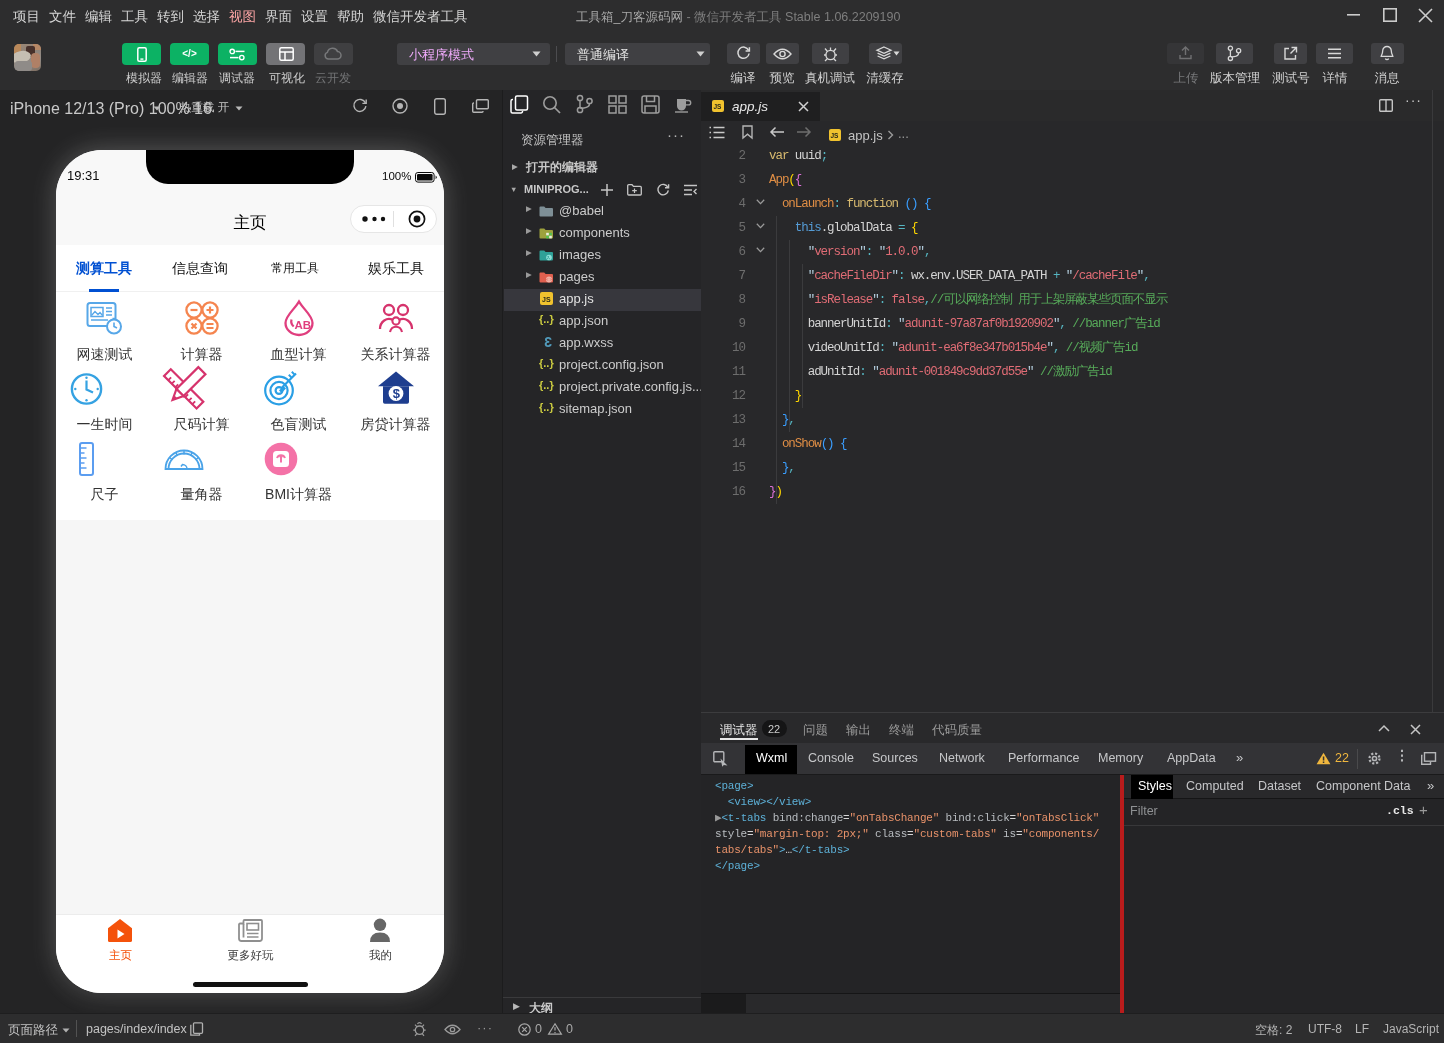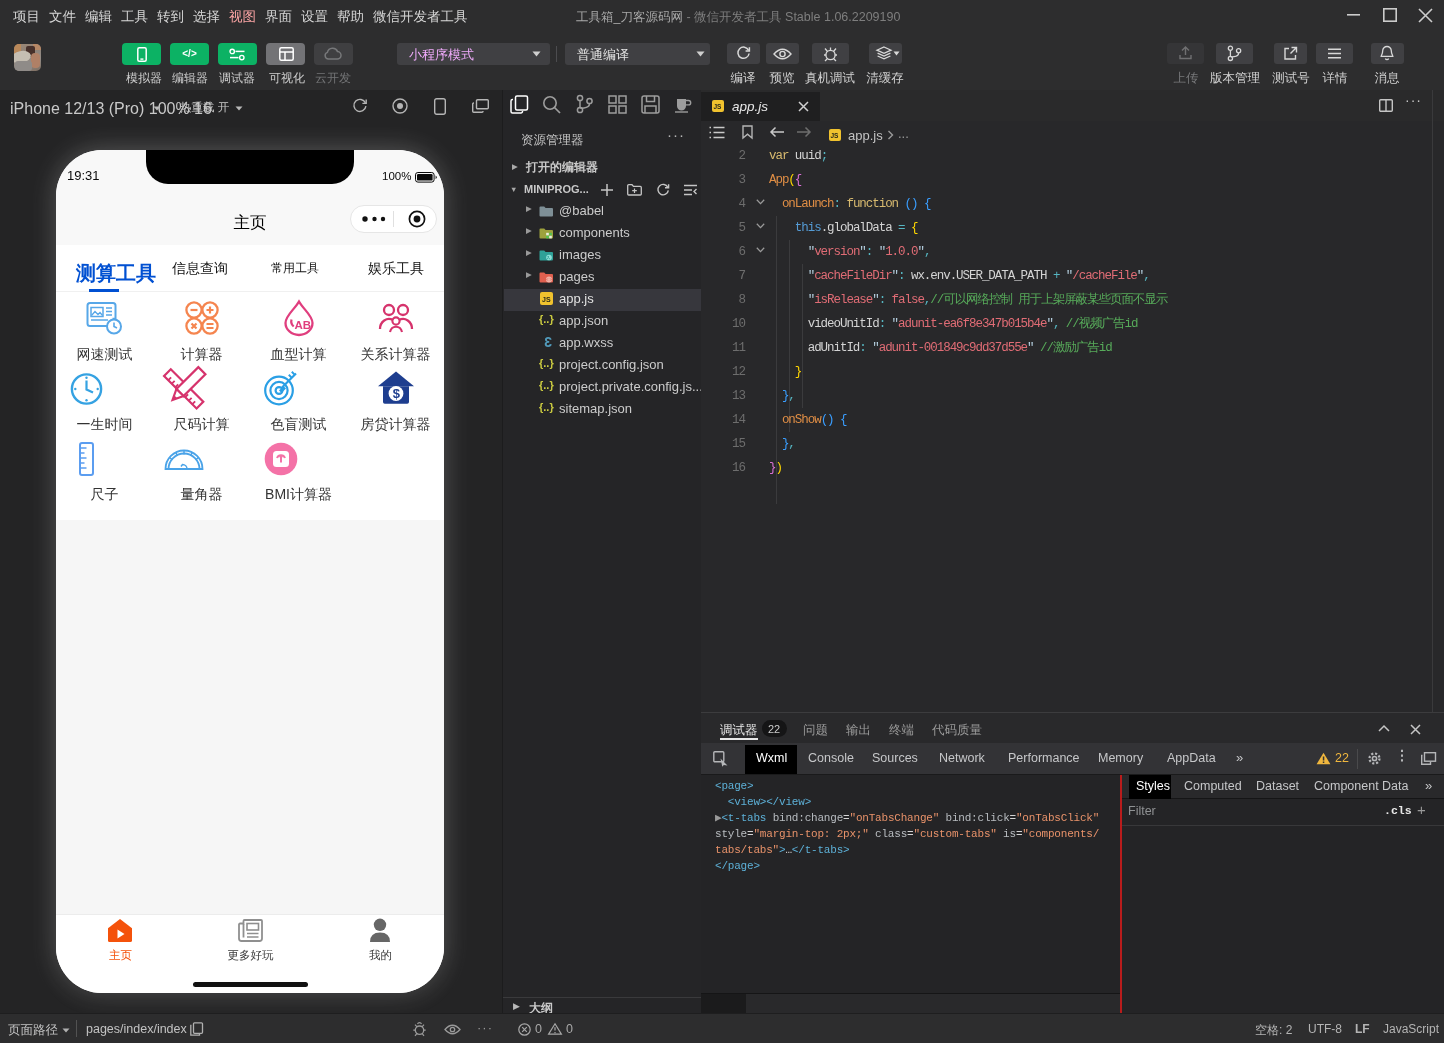--- a/index.html
+++ b/index.html
@@ -224,21 +224,21 @@
           <circle cx="12.5" cy="3" r="2.2" fill="#111"></circle>
           <circle cx="21" cy="3" r="2.2" fill="#111"></circle>
         </svg>
     <div class="abs" style="left:337px;top:61px;width:1px;height:16px;background:#e0e0e0;"></div>
     <svg style="left:352px;top:60px;" width="18" height="18">
           <circle cx="9" cy="9" r="7.6" fill="none" stroke="#111" stroke-width="1.7"></circle>
           <circle cx="9" cy="9" r="3.4" fill="#111"></circle>
         </svg>
 
     <div class="abs" style="left:0;top:95px;width:388px;height:47px;background:#fff;border-bottom:1px solid #f0f0f0;box-sizing:border-box;"></div>
-    <div class="txt" style="left:20px;top:110px;font-size:20px;font-weight:600;color:#0050d2;">测算工具</div>
+    <div class="txt" style="left:20px;top:110px;font-size:14px;font-weight:600;color:#0050d2;">测算工具</div>
     <div class="txt" style="left:116px;top:110px;font-size:14px;color:#111;">信息查询</div>
     <div class="txt" style="left:215px;top:110px;font-size:12px;color:#111;">常用工具</div>
     <div class="txt" style="left:312px;top:110px;font-size:14px;color:#111;">娱乐工具</div>
     <div class="abs" style="left:33px;top:139px;width:30px;height:3px;background:#0050d2;"></div>
 
     <div class="abs" style="left:0;top:142px;width:388px;height:228px;background:#fff;"></div>
 
     <div class="abs" style="left:0;top:370px;width:388px;height:394px;background:#f6f6f6;"></div>
 
     <svg style="left:30px;top:151px;" width="37" height="34">
@@ -533,20 +533,21 @@
       </svg>
 
   <div class="abs" id="code" style="left:0;top:54px;width:740px;font-family:'Liberation Mono',monospace;font-size:12.5px;line-height:24px;letter-spacing:-1.05px;color:#d4d4d4;">
 <div class="ln"><span class="g"> 2</span><span class="cd"><i class="kw">var</i> uuid<i class="op">;</i></span></div>
 <div class="ln"><span class="g"> 3</span><span class="cd"><i class="fn">App</i><i class="b1">(</i><i class="b2">{</i></span></div>
 <div class="ln"><span class="g"> 4</span><span class="cd">  <i class="fn">onLaunch</i><i class="op">:</i> <i class="kw">function</i> <i class="b3">()</i> <i class="b3">{</i></span></div>
 <div class="ln"><span class="g"> 5</span><span class="cd">    <i class="th">this</i>.globalData <i class="op">=</i> <i class="b1">{</i></span></div>
 <div class="ln"><span class="g"> 6</span><span class="cd">      <i class="q">"</i><i class="st">version</i><i class="q">"</i><i class="op">:</i> <i class="q">"</i><i class="st">1.0.0</i><i class="q">"</i><i class="op">,</i></span></div>
 <div class="ln"><span class="g"> 7</span><span class="cd">      <i class="q">"</i><i class="st">cacheFileDir</i><i class="q">"</i><i class="op">:</i> wx.env.USER_DATA_PATH <i class="op">+</i> <i class="q">"</i><i class="st">/cacheFile</i><i class="q">"</i><i class="op">,</i></span></div>
 <div class="ln"><span class="g"> 8</span><span class="cd">      <i class="q">"</i><i class="st">isRelease</i><i class="q">"</i><i class="op">:</i> <i class="st">false</i><i class="op">,</i><i class="cm">//可以网络控制 用于上架屏蔽某些页面不显示</i></span></div>
+<div class="ln"><span class="g"> 9</span><span class="cd">      bannerUnitId<i class="op">:</i> <i class="q">"</i><i class="st">adunit-97a87af0b1920902</i><i class="q">"</i><i class="op">,</i> <i class="cm">//banner广告id</i></span></div>
 <div class="ln"><span class="g">10</span><span class="cd">      videoUnitId<i class="op">:</i> <i class="q">"</i><i class="st">adunit-ea6f8e347b015b4e</i><i class="q">"</i><i class="op">,</i> <i class="cm">//视频广告id</i></span></div>
 <div class="ln"><span class="g">11</span><span class="cd">      adUnitId<i class="op">:</i> <i class="q">"</i><i class="st">adunit-001849c9dd37d55e</i><i class="q">"</i> <i class="cm">//激励广告id</i></span></div>
 <div class="ln"><span class="g">12</span><span class="cd">    <i class="b1">}</i></span></div>
 <div class="ln"><span class="g">13</span><span class="cd">  <i class="b3">}</i><i class="op">,</i></span></div>
 <div class="ln"><span class="g">14</span><span class="cd">  <i class="fn">onShow</i><i class="b3">()</i> <i class="b3">{</i></span></div>
 <div class="ln"><span class="g">15</span><span class="cd">  <i class="b3">}</i><i class="op">,</i></span></div>
 <div class="ln"><span class="g">16</span><span class="cd"><i class="b2">}</i><i class="b1">)</i></span></div>
   </div>
 </div>
 
@@ -604,21 +605,21 @@
   <i class="tg">&lt;view&gt;&lt;/view&gt;</i>
 <span style="color:#9a9a9a;">▶</span><i class="tg">&lt;t-tabs</i> <i class="at">bind:change</i>=<i class="av">"onTabsChange"</i> <i class="at">bind:click</i>=<i class="av">"onTabsClick"</i>
 <i class="at">style</i>=<i class="av">"margin-top: 2px;"</i> <i class="at">class</i>=<i class="av">"custom-tabs"</i> <i class="at">is</i>=<i class="av">"components/</i>
 <i class="av">tabs/tabs"</i><i class="tg">&gt;</i>…<i class="tg">&lt;/t-tabs&gt;</i>
 <i class="tg">&lt;/page&gt;</i></div>
   </div>
 
   <div class="abs" style="left:0;top:280px;width:419px;height:20px;background:#29292b;border-top:1px solid #151516;box-sizing:border-box;"></div>
   <div class="abs" style="left:0;top:281px;width:45px;height:19px;background:#1b1b1c;"></div>
 
-  <div class="abs" id="stylespane" style="left:419px;top:62px;width:324px;height:239px;background:#242426;border-left:2px solid #b91c1c;box-sizing:border-box;">
+  <div class="abs" id="stylespane" style="left:419px;top:62px;width:324px;height:239px;background:#242426;border-left:4px solid #b91c1c;box-sizing:border-box;">
     <div class="abs" style="left:0;top:0;width:324px;height:24px;background:#29292b;border-bottom:1px solid #151516;box-sizing:border-box;"></div>
     <div class="abs" style="left:7px;top:0;width:42px;height:24px;background:#000;"></div>
     <div class="txt" style="left:14px;top:4px;font-size:12.5px;color:#ffffff;">Styles</div>
     <div class="txt" style="left:62px;top:4px;font-size:12.5px;color:#c6c7c9;">Computed</div>
     <div class="txt" style="left:134px;top:4px;font-size:12.5px;color:#c6c7c9;">Dataset</div>
     <div class="txt" style="left:192px;top:4px;font-size:12.5px;color:#c6c7c9;">Component Data</div>
     <div class="txt" style="left:303px;top:3px;font-size:13px;color:#c6c7c9;">»</div>
     <div class="abs" style="left:0;top:24px;width:324px;height:27px;border-bottom:1px solid #38383a;box-sizing:border-box;"></div>
     <div class="txt" style="left:6px;top:29px;font-size:12.5px;color:#8f9193;">Filter</div>
     <div class="txt" style="left:262px;top:29px;font-size:11.5px;color:#e8e8e8;font-family:'Liberation Mono',monospace;font-weight:bold;">.cls</div>
@@ -652,17 +653,17 @@
       </svg>
   <div class="txt" style="left:535px;top:8px;font-size:12.5px;color:#a8a8a8;">0</div>
   <svg style="left:548px;top:9px;" width="14" height="12">
         <path d="M7 0.8 L13.4 11.2 H0.6 Z" fill="none" stroke="#a8a8a8" stroke-width="1.2"></path>
         <path d="M7 4.2 V7.5 M7 9 V10.2" stroke="#a8a8a8" stroke-width="1.2"></path>
       </svg>
   <div class="txt" style="left:566px;top:8px;font-size:12.5px;color:#a8a8a8;">0</div>
   <div class="txt" style="left:1174px;top:8px;font-size:12px;color:#d946ef;margin-top:40px;">行 1，列 1</div>
   <div class="txt" style="left:1255px;top:8px;font-size:12px;color:#b4b4b4;">空格: 2</div>
   <div class="txt" style="left:1308px;top:8px;font-size:12px;color:#b4b4b4;">UTF-8</div>
-  <div class="txt" style="left:1355px;top:8px;font-size:12px;color:#b4b4b4;font-weight:bold;">LF</div>
+  <div class="txt" style="left:1355px;top:8px;font-size:12px;color:#b4b4b4;">LF</div>
   <div class="txt" style="left:1383px;top:8px;font-size:12px;color:#b4b4b4;">JavaScript</div>
 </div>
 
 </div>
 
 </body></html>

